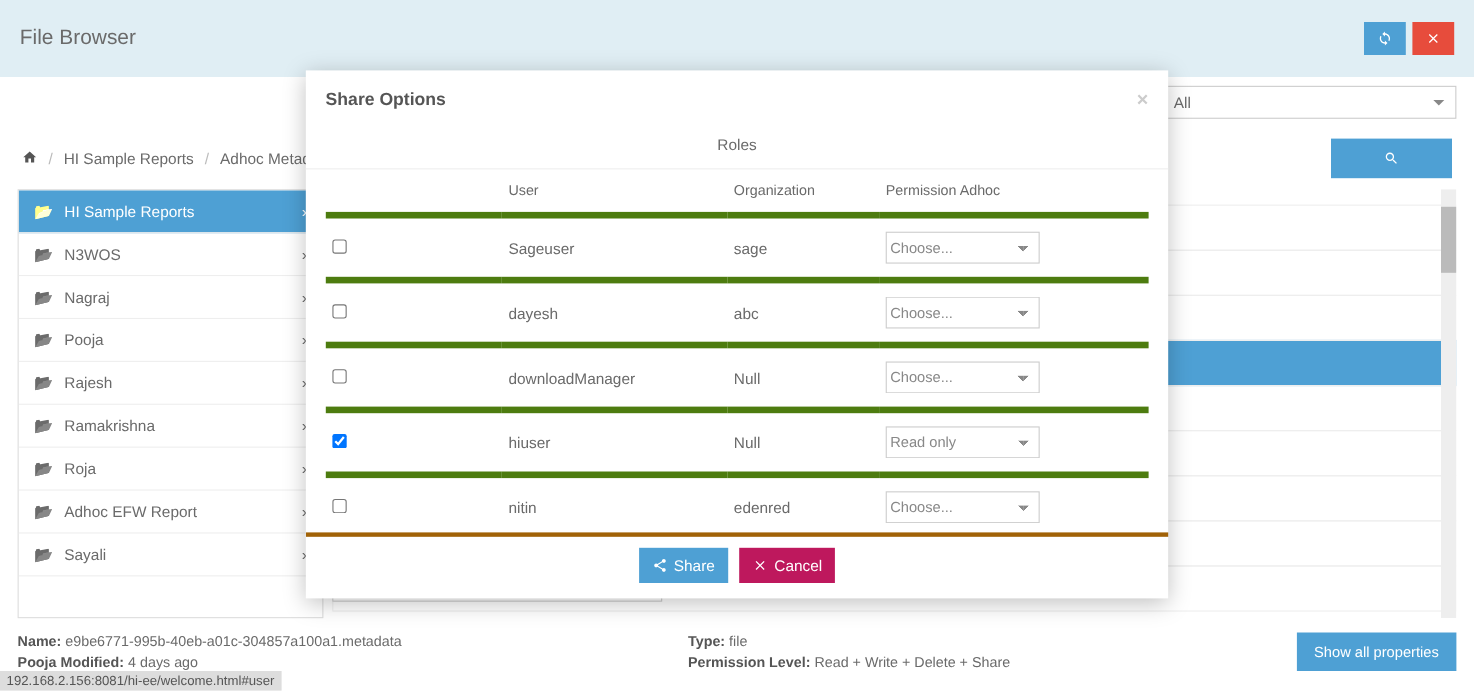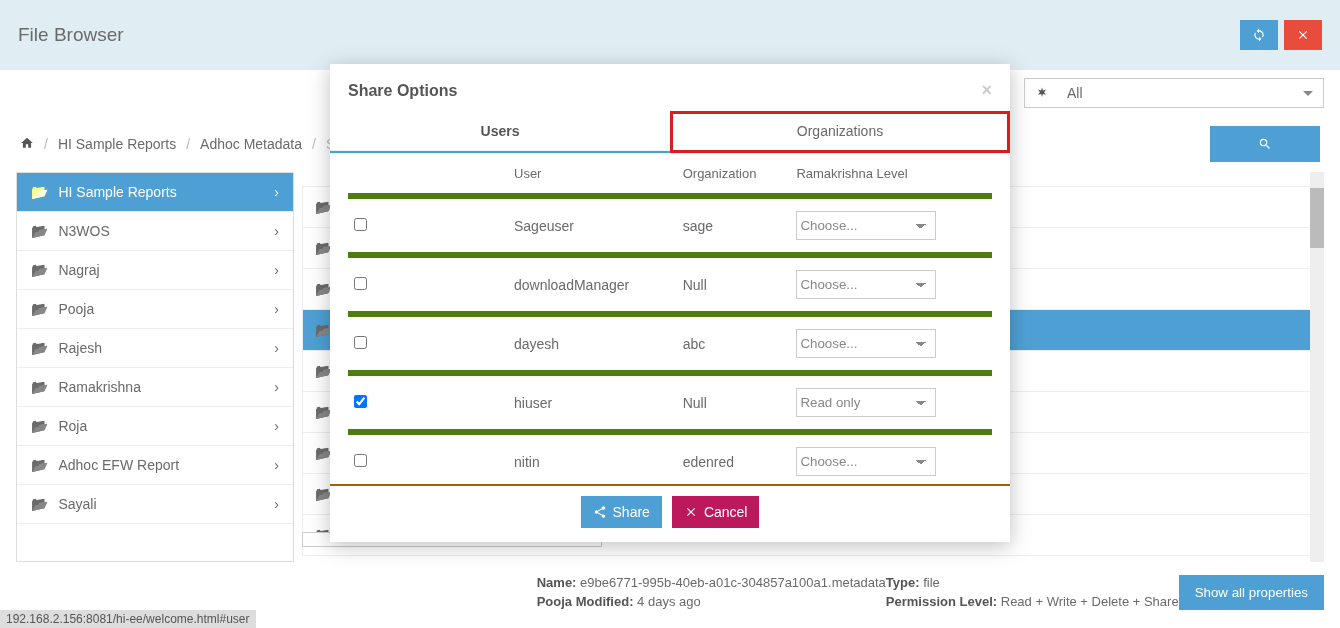--- a/index.html
+++ b/index.html
@@ -29,46 +29,46 @@
 .sidebar-scroll { overflow-y: auto; height: 100%; }
 .sidebar-item { display: flex; align-items: center; justify-content: space-between; padding: 11px 14px; border-bottom: 1px solid #eee; cursor: pointer; color: #6a6a6a; }
 .sidebar-item.active { background: #4ea0d4; color: #fff; }
 .sidebar-item .left { display: flex; align-items: center; gap: 10px; }
 .chevron { font-size: 14px; color: inherit; }
 
 .content { flex: 1; height: 390px; overflow: hidden; position: relative; }
 .content-row { display: flex; align-items: center; padding: 12px; border: 1px solid #eee; margin-bottom: -1px; }
 .content-row.highlight { background: #4ea0d4; color: #fff; }
 
-.footer { position: absolute; bottom: 18px; left: 16px; right: 16px; display: flex; justify-content: flex-end; font-size: 13px; color: #6a6a6a; }
+.footer { position: absolute; bottom: 18px; left: 16px; right: 16px; display: flex; justify-content: space-between; font-size: 13px; color: #6a6a6a; }
 .footer-col { display: flex; flex-direction: column; gap: 4px; }
 .footer strong { font-weight: 600; color: #555; }
 .show-props-btn { background: #4ea0d4; color: #fff; border: none; padding: 10px 16px; cursor: pointer; align-self:flex-start; }
 
 .statusbar { position: absolute; bottom: 0; left: 0; background: #ddd; padding: 2px 6px; font-size: 12px; color: #555; }
 
 .modal-overlay { position: absolute; inset: 0; display: flex; justify-content: center; align-items: flex-start; }
-.modal { background: #fff; width: 680px; margin-top: 64px; box-shadow: 0 4px 20px rgba(0,0,0,0.25); position: relative; }
+.modal { background: #fff; width: 784px; margin-top: 64px; box-shadow: 0 4px 20px rgba(0,0,0,0.25); position: relative; }
 .modal-header { padding: 16px 18px 10px; display: flex; justify-content: space-between; align-items: center; font-size: 16px; font-weight: 600; color: #555; }
 .modal-close { color: #ccc; cursor: pointer; font-size: 18px; }
 .modal-tabs { display: flex; border-bottom: 1px solid #eee; }
 .modal-tab { flex: 1; text-align: center; padding: 12px 0; cursor: pointer; border-bottom: 2px solid transparent; color: #6a6a6a; position: relative; }
 .modal-tab.active { border-bottom: 2px solid #4ea0d4; font-weight: 600; color: #555; background: #fff; box-shadow: 0 -1px 0 #eee inset; }
 .modal-tab.highlighted { outline: 3px solid #d42020; outline-offset: -3px; }
 .modal-body { padding: 0 18px 0; max-height: 330px; overflow-y: auto; }
 .modal-body::-webkit-scrollbar { width: 16px; }
 .modal-body::-webkit-scrollbar-thumb { background: #bbb; }
 .modal-body::-webkit-scrollbar-track { background: #eee; }
 
 .share-table { width: 100%; border-collapse: collapse; }
 .share-table th, .share-table td { text-align: left; padding: 12px 6px; border-bottom: 6px solid #4d7c0f; font-weight: 400; color: #6a6a6a; vertical-align: middle; }
 .share-table th { font-size: 13px; }
 .perm-select { width: 140px; padding: 6px 3px; border: 1px solid #ccc; background: #fff; color: #888; appearance: none; background-image: linear-gradient(45deg, transparent 50%, #888 50%), linear-gradient(135deg, #888 50%, transparent 50%); background-position: calc(100% - 14px) 12px, calc(100% - 9px) 12px; background-size: 5px 5px; background-repeat: no-repeat; }
 
-.modal-footer { text-align: center; padding: 10px 0 14px; border-top: 2px solid #a16207; display: flex; justify-content: center; gap: 10px; }
+.modal-footer { text-align: center; padding: 10px 0 14px; border-top: 4px solid #a16207; display: flex; justify-content: center; gap: 10px; }
 .btn-share { background: #4ea0d4; }
 .btn-cancel { background: #be185d; }
 
 .icon-svg { width: 14px; height: 14px; fill: currentColor; display: inline-block; }
 
 .folder-open-icon::before { content: "📂"; filter: grayscale(1) brightness(0.6); font-size: 14px; }
 .sidebar-item.active .folder-open-icon::before { filter: brightness(2); }
 
 .content-scrollbar { position:absolute; right:0; top:0; width:14px; height:100%; background:#eee;}
 .content-scrollbar .thumb { background:#bbb; height:60px; width:100%; margin-top:16px;}
@@ -252,50 +252,49 @@
 
 <div class="statusbar">192.168.2.156:8081/hi-ee/welcome.html#user</div>
 
 <div class="modal-overlay">
   <div class="modal">
     <div class="modal-header">
       <span>Share Options</span>
       <span class="modal-close">×</span>
     </div>
     <div class="modal-tabs" id="modal-tabs">
-        <div class="modal-tab active">Users</div>
-        <div class="modal-tab highlighted">Organizations</div>
+        <div class="modal-tab">Roles</div>
       </div>
     <div class="modal-body">
       <table class="share-table">
         <thead>
           <tr>
             <th style="width:160px;"></th>
             <th>User</th>
             <th>Organization</th>
-            <th>Ramakrishna Level</th>
+            <th>Permission Adhoc</th>
           </tr>
         </thead>
         <tbody id="share-tbody">
             <tr>
     <td><input type="checkbox" style=""></td>
     <td>Sageuser</td>
     <td>sage</td>
     <td><select class="perm-select"><option>Choose...</option></select></td>
             </tr>
             <tr>
     <td><input type="checkbox" style=""></td>
+    <td>dayesh</td>
+    <td>abc</td>
+    <td><select class="perm-select"><option>Choose...</option></select></td>
+            </tr>
+            <tr>
+    <td><input type="checkbox" style=""></td>
     <td>downloadManager</td>
     <td>Null</td>
-    <td><select class="perm-select"><option>Choose...</option></select></td>
-            </tr>
-            <tr>
-    <td><input type="checkbox" style=""></td>
-    <td>dayesh</td>
-    <td>abc</td>
     <td><select class="perm-select"><option>Choose...</option></select></td>
             </tr>
             <tr>
     <td><input type="checkbox" checked="" style=""></td>
     <td>hiuser</td>
     <td>Null</td>
     <td><select class="perm-select"><option>Read only</option></select></td>
             </tr>
             <tr>
     <td><input type="checkbox" style=""></td>

